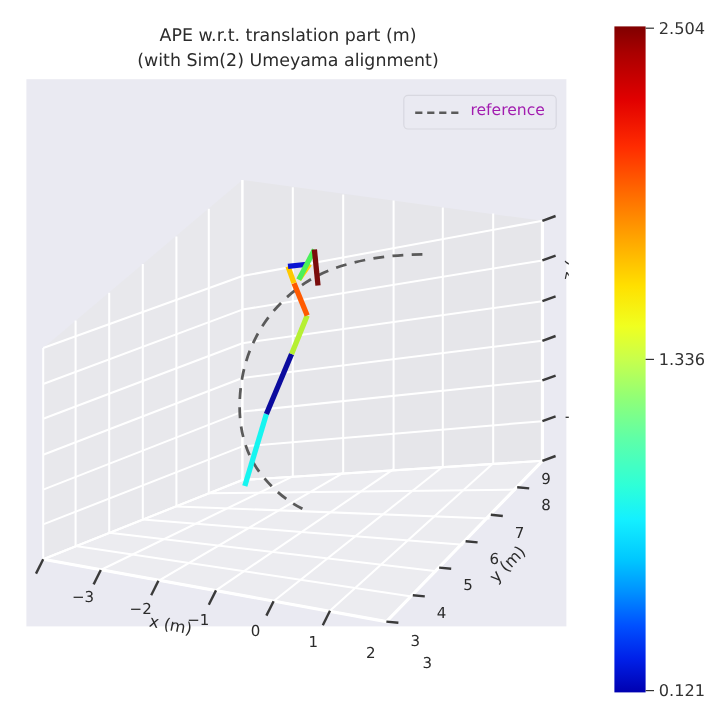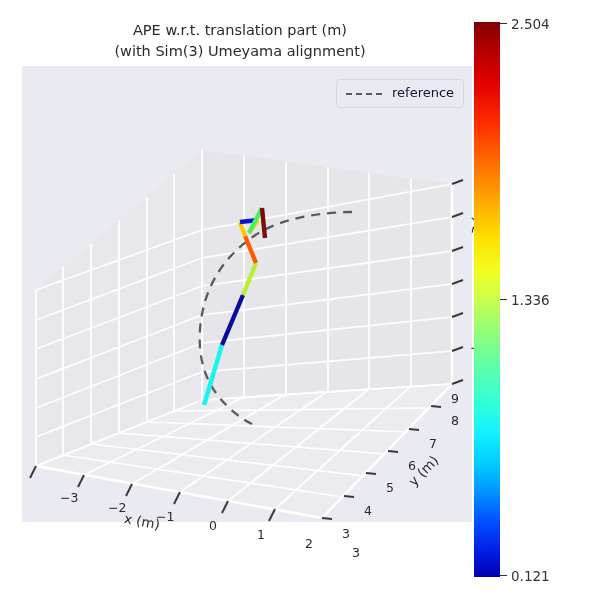--- a/index.html
+++ b/index.html
@@ -61,25 +61,25 @@
     top: 13px;
     width: 36px;
     height: 0;
     border-top: 2px dashed #5a5a5a;
   }
   #legend-box .lg-label {
     position: absolute;
     left: 55px;
     top: 5px;
     font-size: 13px;
-    color: #0f172a;
+    color: #a21caf;
   }
   #colorbar-wrap {
     position: absolute;
-    left: 474px;
+    left: 512px;
     top: 22px;
     width: 26px;
     height: 555px;
   }
   #colorbar-grad {
     position: absolute;
     left: 0; top: 0;
     width: 26px;
     height: 555px;
     background: linear-gradient(to bottom,
@@ -147,21 +147,21 @@
     height: 470px;
     background: #ffffff;
   }
 </style>
 </head>
 <body>
 
 <div id="figure">
 
   <div id="plot-title">APE w.r.t. translation part (m)
-(with Sim(3) Umeyama alignment)</div>
+(with Sim(2) Umeyama alignment)</div>
 
   <div id="axes3d">
     <svg id="svg-scene" width="450" height="456" viewBox="0 0 450 456">
 
       <g>
 
         <polygon points="14,224 180,84 180,334 14,400" fill="#e8e8ec"></polygon>
 
         <polygon points="180,84 430,118 430,318 180,334" fill="#e6e6ea"></polygon>
 

